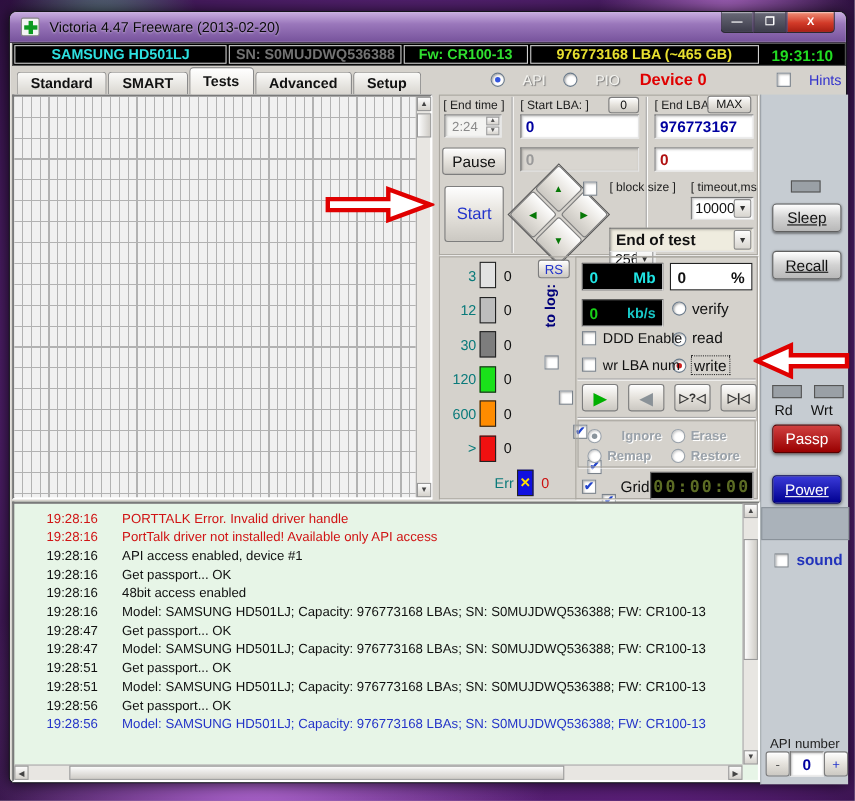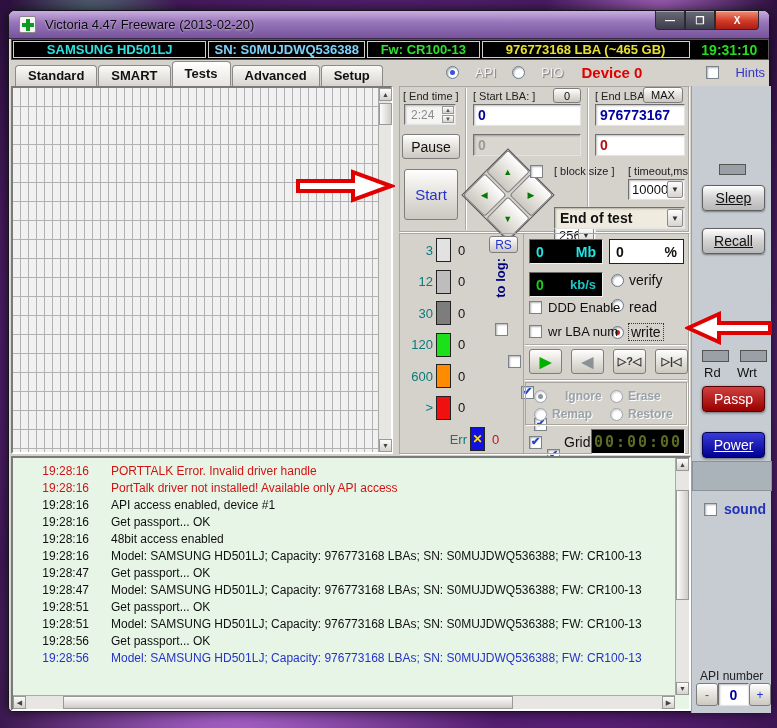--- a/index.html
+++ b/index.html
@@ -107,21 +107,21 @@
     <div id="title-text">Victoria 4.47  Freeware (2013-02-20)</div>
     <div class="winbtns">
       <div class="winbtn min">—</div>
       <div class="winbtn">❐</div>
       <div class="winbtn close">X</div>
     </div>
   </div>
 
   <div id="infobar">
     <div class="info-cell" style="flex:2.6; color:#2ee0e0;">SAMSUNG HD501LJ</div>
-    <div class="info-cell" style="flex:2.1; color:#7dd3fc;">SN: S0MUJDWQ536388</div>
+    <div class="info-cell" style="flex:2.1; color:#737373;">SN: S0MUJDWQ536388</div>
     <div class="info-cell" style="flex:1.5; color:#30e030;">Fw: CR100-13</div>
     <div class="info-cell" style="flex:2.8; color:#e8e030;">976773168 LBA (~465 GB)</div>
     <div style="flex:1.05; display:flex; align-items:center; justify-content:center; color:#22dd22; font-size:14px; font-weight:bold;">19:31:10</div>
   </div>
 
   <div id="tabrow">
     <div id="tabs">
         <div class="tab">Standard</div>
         <div class="tab">SMART</div>
         <div class="tab active">Tests</div>
@@ -251,21 +251,21 @@
       <span style="color:#111;">%</span>
     </div>
     <div class="abs lcd" style="left:132px; top:186px; width:74px; height:25px;">
       <span style="color:#18d018;">0</span>
       <span style="color:#18c8c8; font-size:13px;">kb/s</span>
     </div>
     <div class="abs" style="left:214px; top:186px; display:flex; align-items:center; gap:5px;">
       <span class="radio"></span>
       <span style="font-size:14px;text-align:center;">verify</span>
     </div>
-    <div class="abs" style="left:214px; top:213px; display:flex; align-items:flex-start; gap:5px;">
+    <div class="abs" style="left:214px; top:213px; display:flex; align-items:flex-end; gap:5px;">
       <span class="radio"></span>
       <span style="font-size:14px;">read</span>
     </div>
     <div class="abs" style="left:214px; top:238px; display:flex; align-items:center; gap:5px;">
       <span class="radio on red"></span>
       <span style="font-size:14px; outline:1px dotted #333; padding:0 2px;">write</span>
     </div>
     <div class="abs" style="left:132px; top:214px; display:flex; align-items:center; gap:6px;">
       <span class="cb"></span>
       <span style="font-size:13px;">DDD Enable</span>

